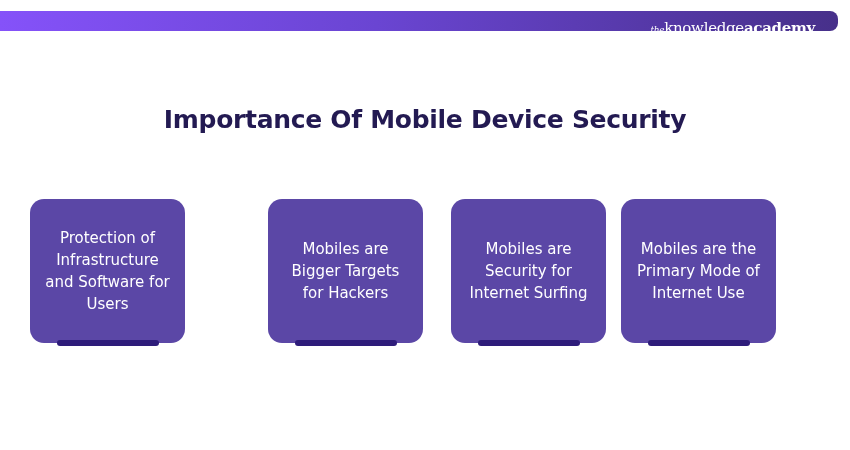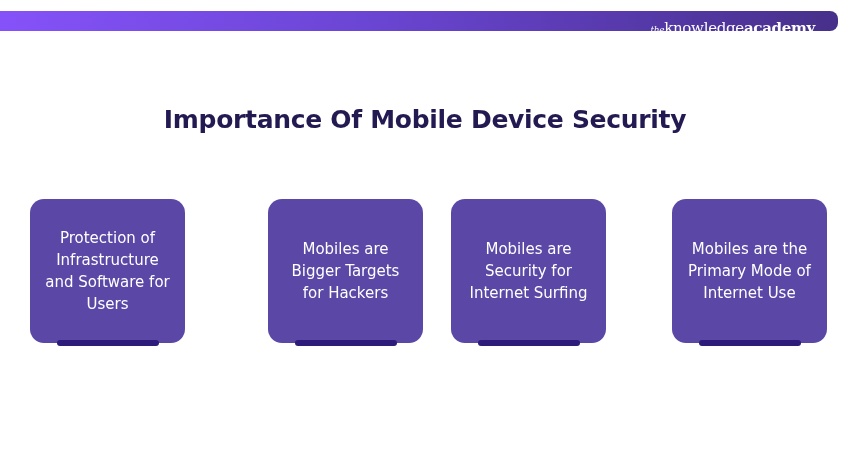--- a/index.html
+++ b/index.html
@@ -65,18 +65,18 @@
   <div class="bar"></div>
 </div>
 
 <div class="card" style="left:451px;">
   <div class="box">
       <span>Mobiles are Security for Internet Surfing</span>
     </div>
   <div class="bar"></div>
 </div>
 
-<div class="card" style="left:672px;">
+<div class="card" style="left:621px;">
   <div class="box">
       <span>Mobiles are the Primary Mode of Internet Use</span>
     </div>
   <div class="bar"></div>
 </div>
 
 </body></html>

